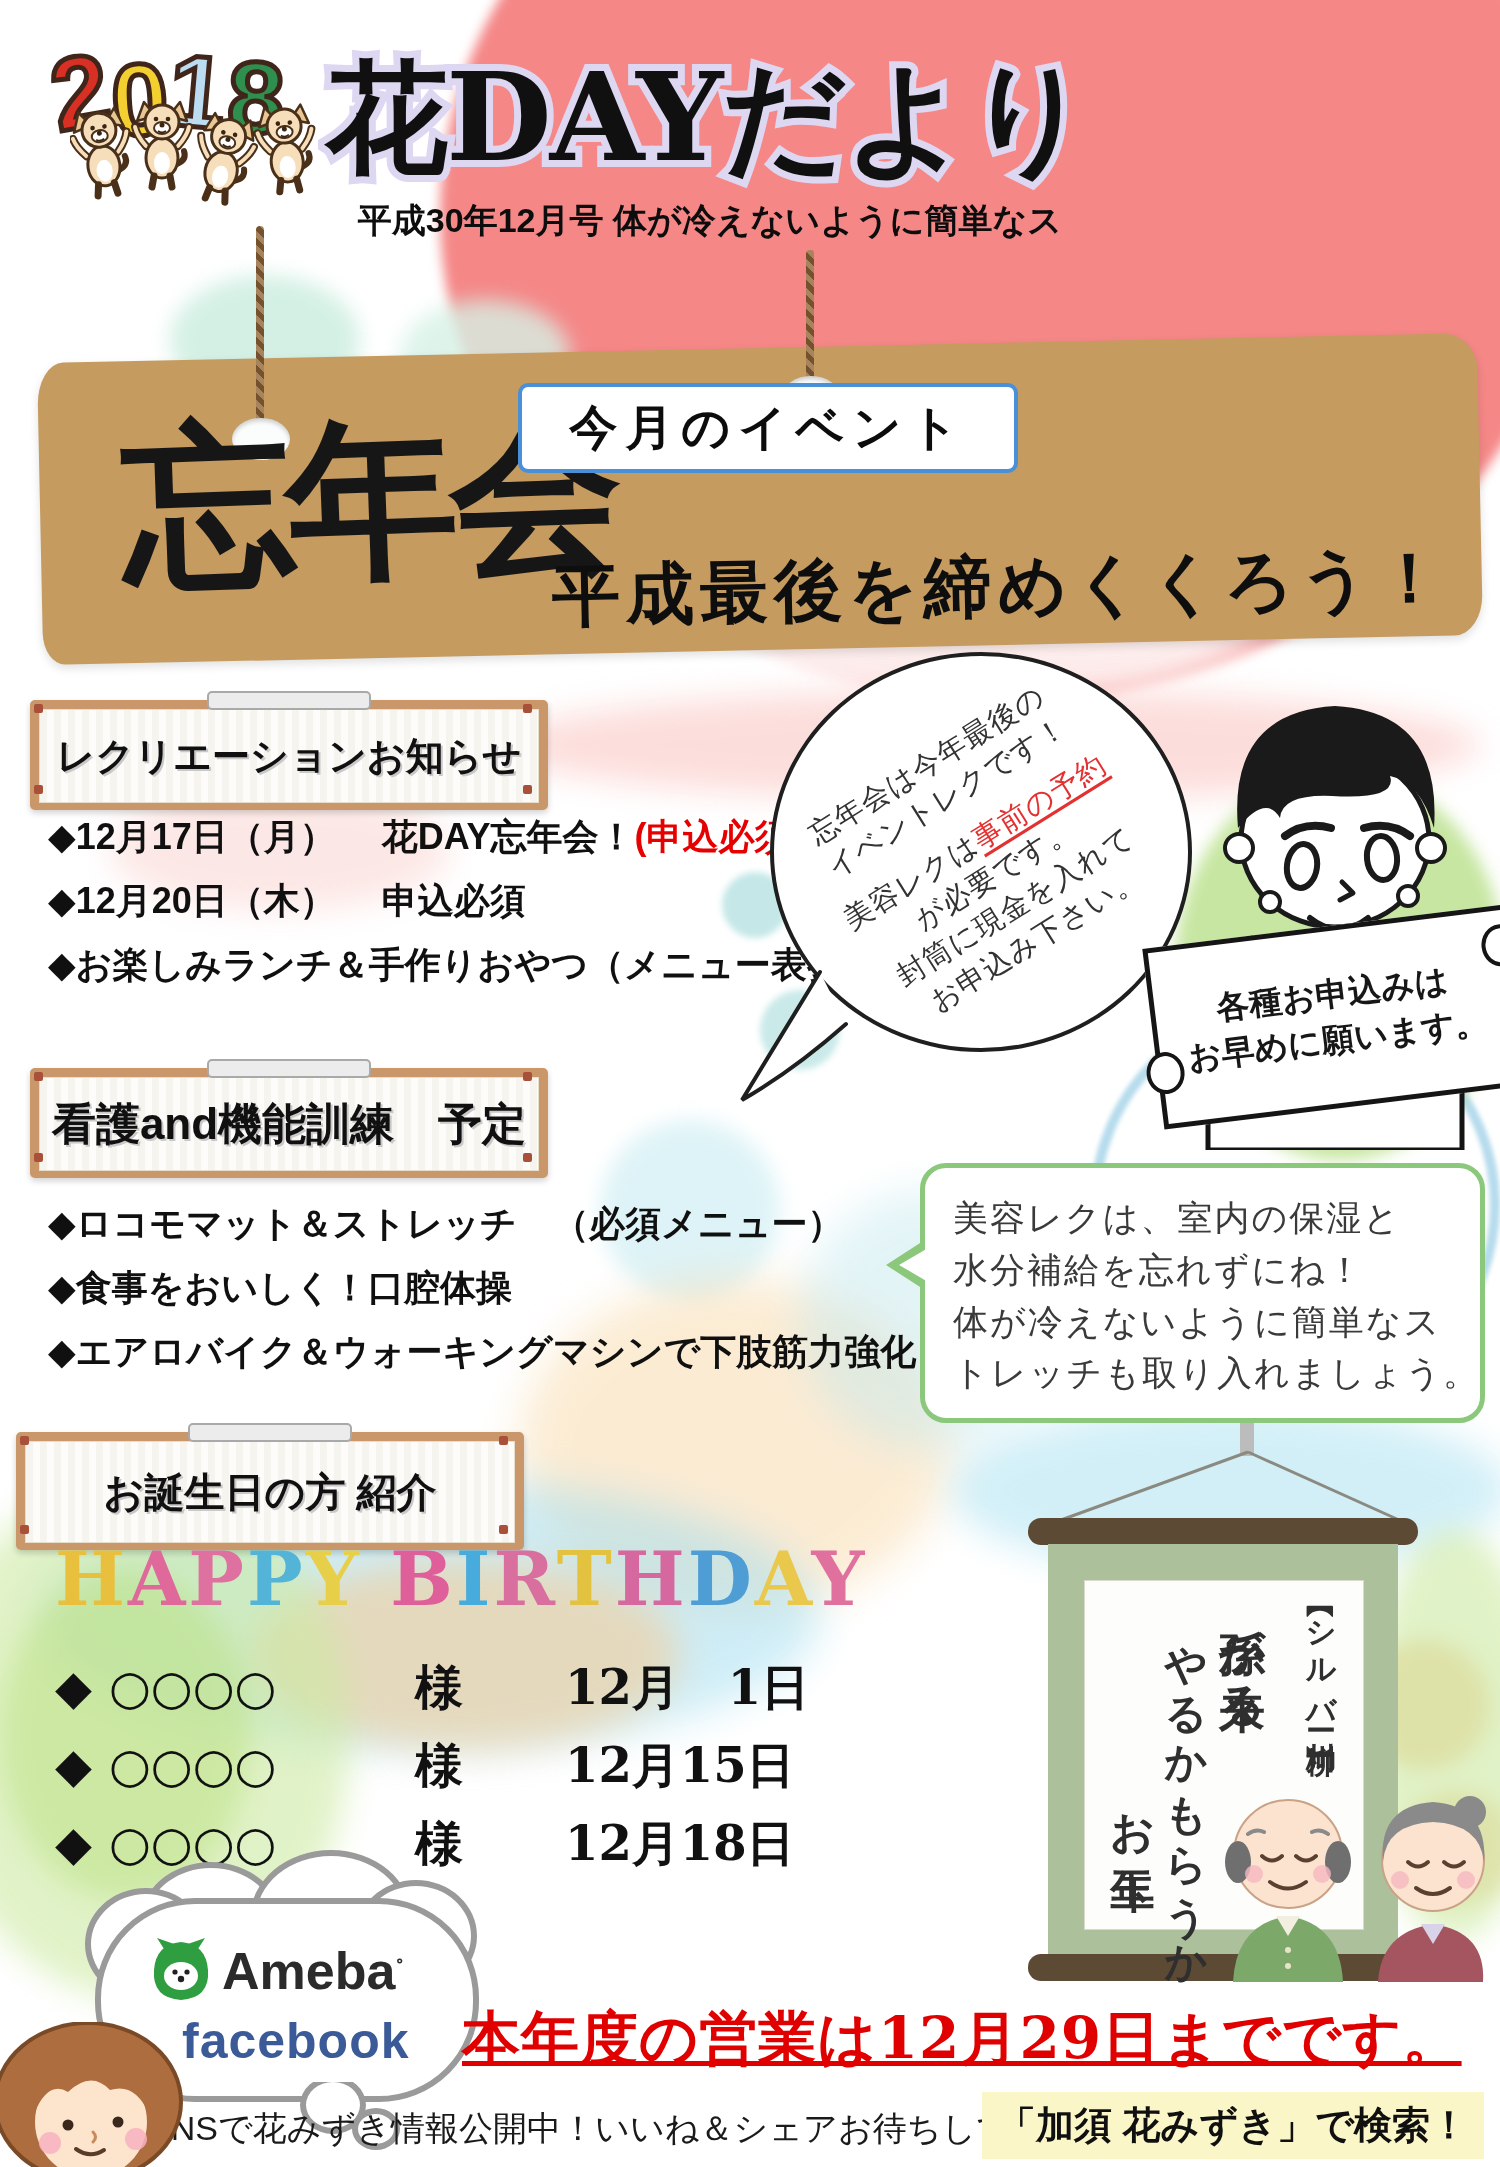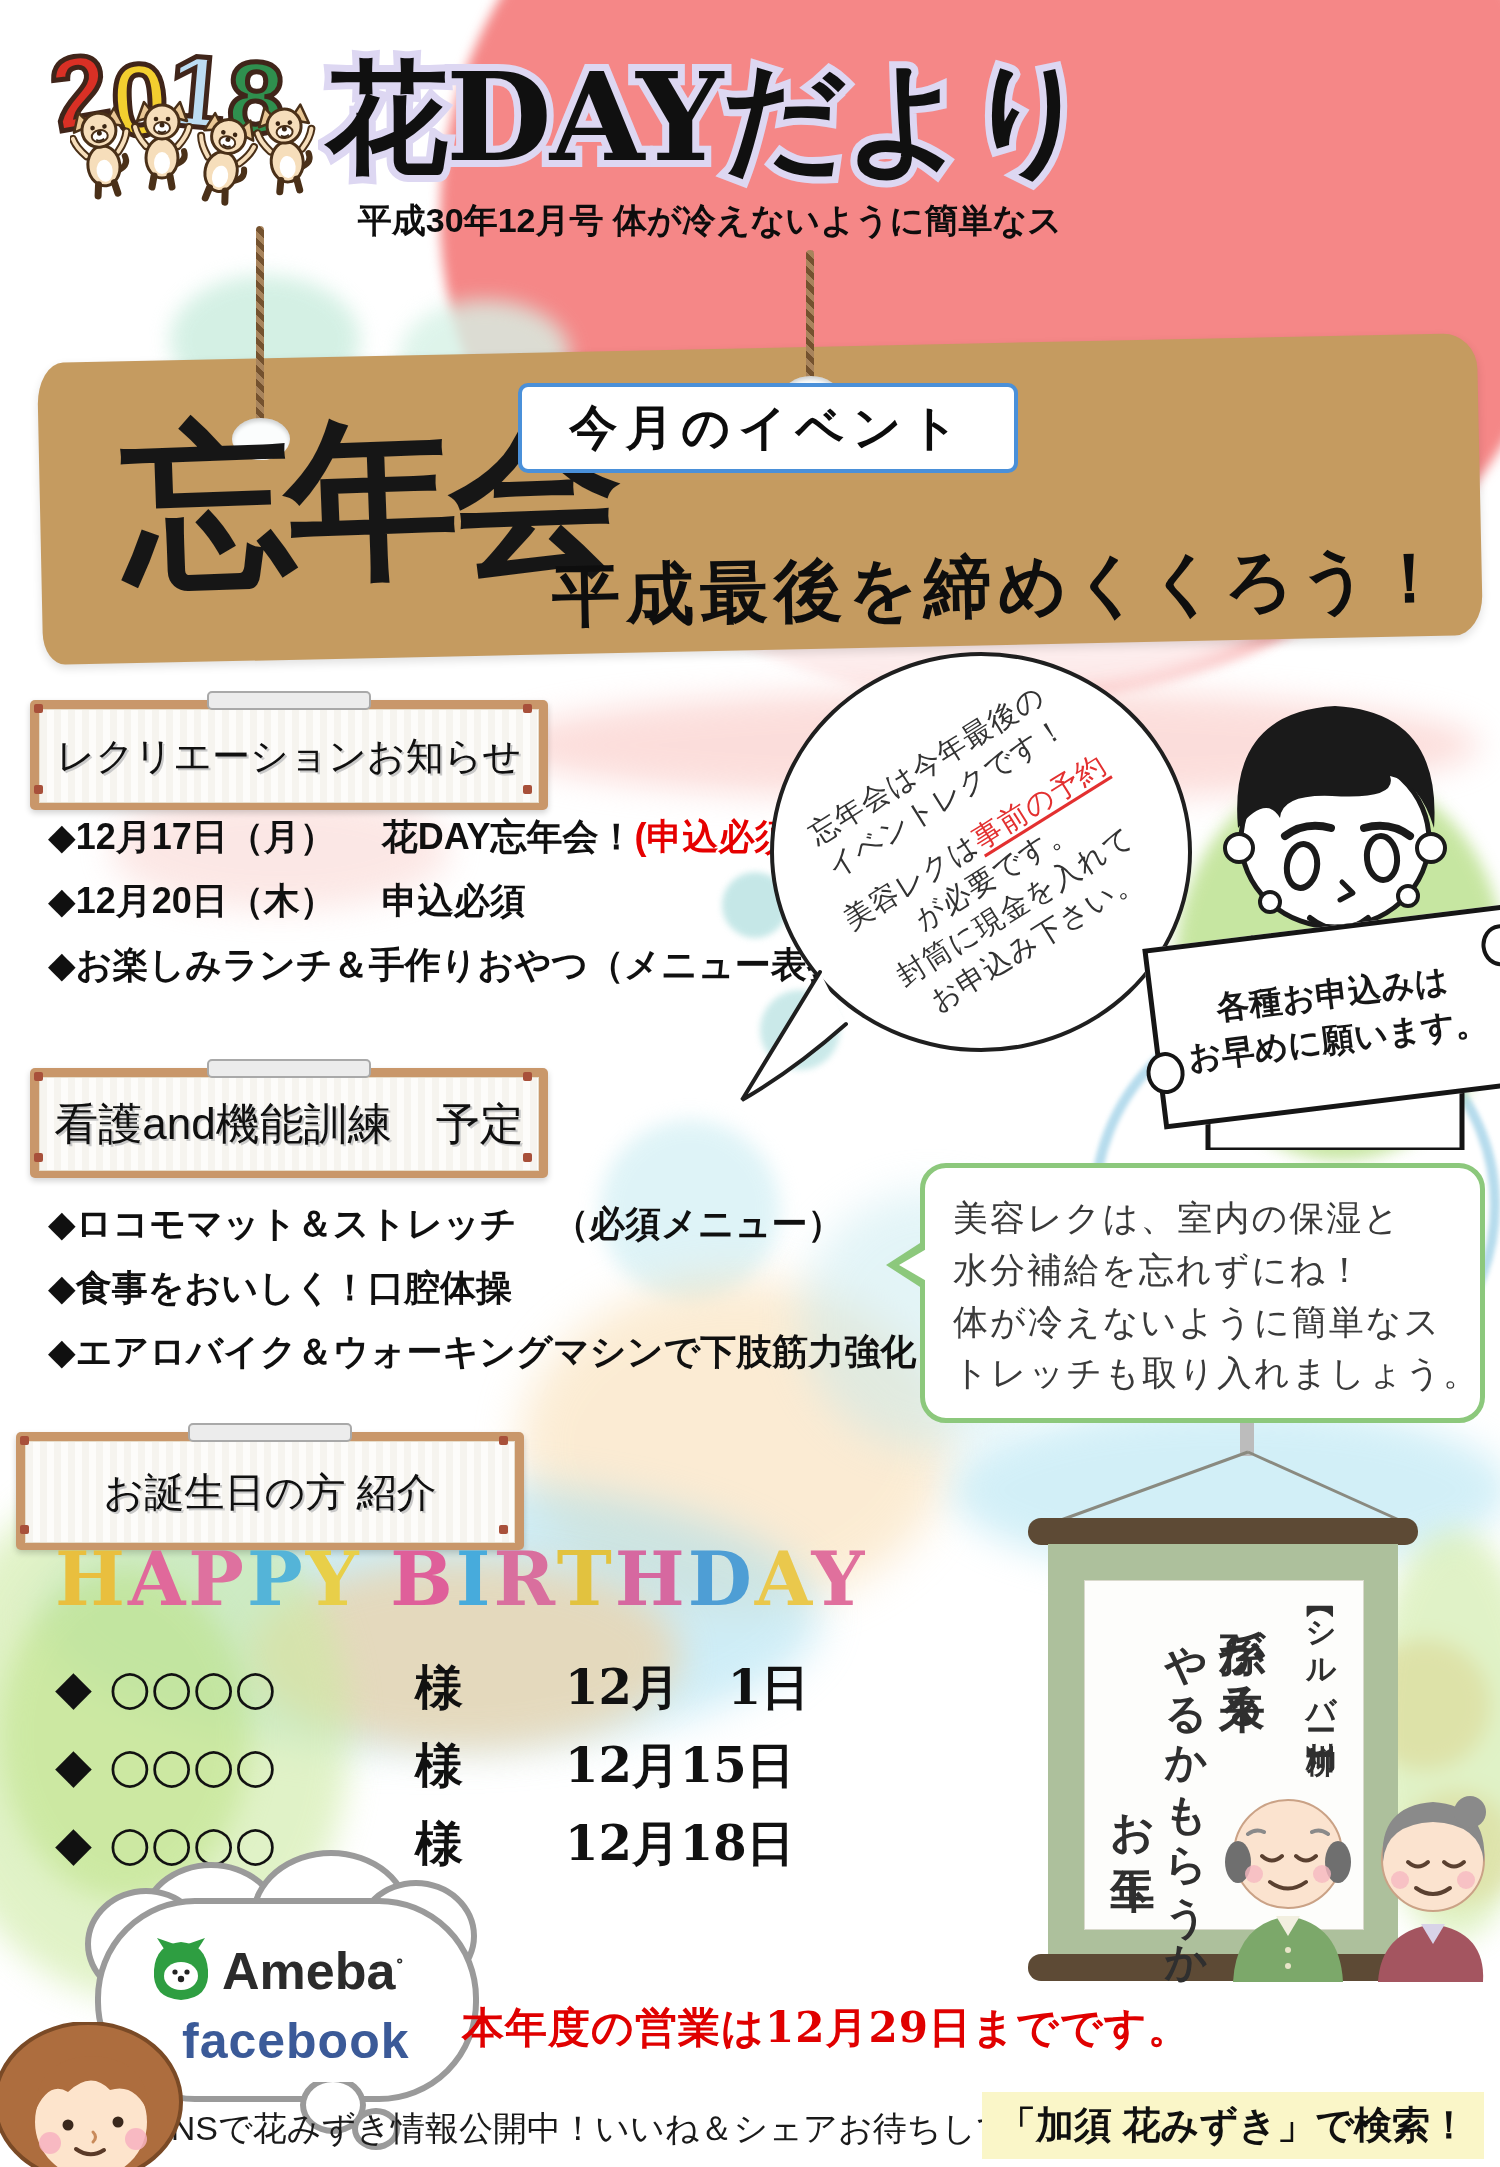--- a/index.html
+++ b/index.html
@@ -32,21 +32,21 @@
             font-weight:900;font-size:68px;letter-spacing:6px;color:#0e0e0e;transform:rotate(-1.2deg);white-space:nowrap;}
   
   .plate{position:absolute;z-index:3;background:#c9976a;border-radius:5px;padding:9px;
          box-shadow:0 3px 6px rgba(0,0,0,.18);}
   .plate::before{content:"";position:absolute;left:4px;top:4px;width:9px;height:9px;background:#a8503a;
          border-radius:2px;box-shadow:var(--dx) 0 0 #a8503a,0 var(--dy) 0 #a8503a,var(--dx) var(--dy) 0 #a8503a;}
   .plate-clip{position:absolute;left:50%;top:-9px;transform:translateX(-50%);width:160px;height:15px;
          background:#ececec;border:2px solid #a9a9a9;border-radius:5px;}
   .plate-in{height:100%;background:repeating-linear-gradient(90deg,#f6f4ef 0 7px,#fdfcfa 7px 14px);
          border:1px solid #e7ddcb;display:flex;align-items:center;justify-content:center;
-         font-weight:normal;color:#101010;text-shadow:2px 2px 0 #c9c9c9;white-space:nowrap;text-align:right;}
+         font-weight:bold;color:#101010;text-shadow:2px 2px 0 #c9c9c9;white-space:nowrap;text-align:right;}
   
   .blist{position:absolute;left:48px;z-index:3;font-weight:bold;font-size:36px;color:#101010;white-space:nowrap;}
   .blist .row{height:64px;line-height:64px;}
   .red{color:#e60000;}
   
   .bubble{position:absolute;left:770px;top:652px;width:414px;height:392px;z-index:3;background:#fff;
           border:4px solid #1f1f1f;border-radius:50%;}
   .bubble-in{position:absolute;inset:0;display:flex;flex-direction:column;align-items:center;justify-content:center;
           transform:rotate(-32deg);font-size:29px;color:#333;letter-spacing:1px;line-height:1.32;text-align:center;}
   .bubble-in .gap{height:14px;}
@@ -83,21 +83,21 @@
   .v{position:absolute;writing-mode:vertical-rl;z-index:3;font-weight:bold;color:#2f2f2f;white-space:nowrap;}
   .hanger{position:absolute;left:1240px;top:1398px;width:14px;height:58px;z-index:2;background:#bcbcbc;border-radius:4px;}
   
   .cloudpart{position:absolute;background:#fff;border:6px solid #9a9a9a;border-radius:50%;z-index:3;}
   .cloudcore{position:absolute;background:#fff;border-radius:90px;z-index:3;}
   .ameba-row{position:absolute;left:150px;top:1936px;z-index:4;display:flex;align-items:center;gap:10px;}
   .ameba-txt{font-weight:bold;font-size:52px;color:#2b2b2b;letter-spacing:0px;}
   .ameba-mark{font-size:20px;color:#2b2b2b;vertical-align:top;}
   .fb-txt{position:absolute;left:182px;top:2012px;z-index:4;font-weight:bold;font-size:50px;color:#3b5a98;letter-spacing:1px;}
   .notice{position:absolute;left:462px;top:2000px;z-index:3;font-family:"DejaVu Serif","Liberation Serif",serif;
-          font-weight:900;font-size:42px;color:#e00000;letter-spacing:1px;white-space:nowrap;}
+          font-weight:900;font-size:58px;color:#e00000;letter-spacing:1px;white-space:nowrap;text-decoration:underline;}
   .footer-txt{position:absolute;left:148px;top:2106px;z-index:3;font-size:34px;color:#1a1a1a;white-space:nowrap;}
   .search-box{position:absolute;left:982px;top:2092px;z-index:3;background:#faf6c8;padding:8px 16px;
           font-weight:bold;font-size:38px;color:#101010;white-space:nowrap;}
 </style>
 </head>
 <body>
 
 <div class="page">
 
   <div class="bg" style="left:440px;top:-270px;width:1130px;height:970px;background:#f58787;filter:blur(6px);"></div>

